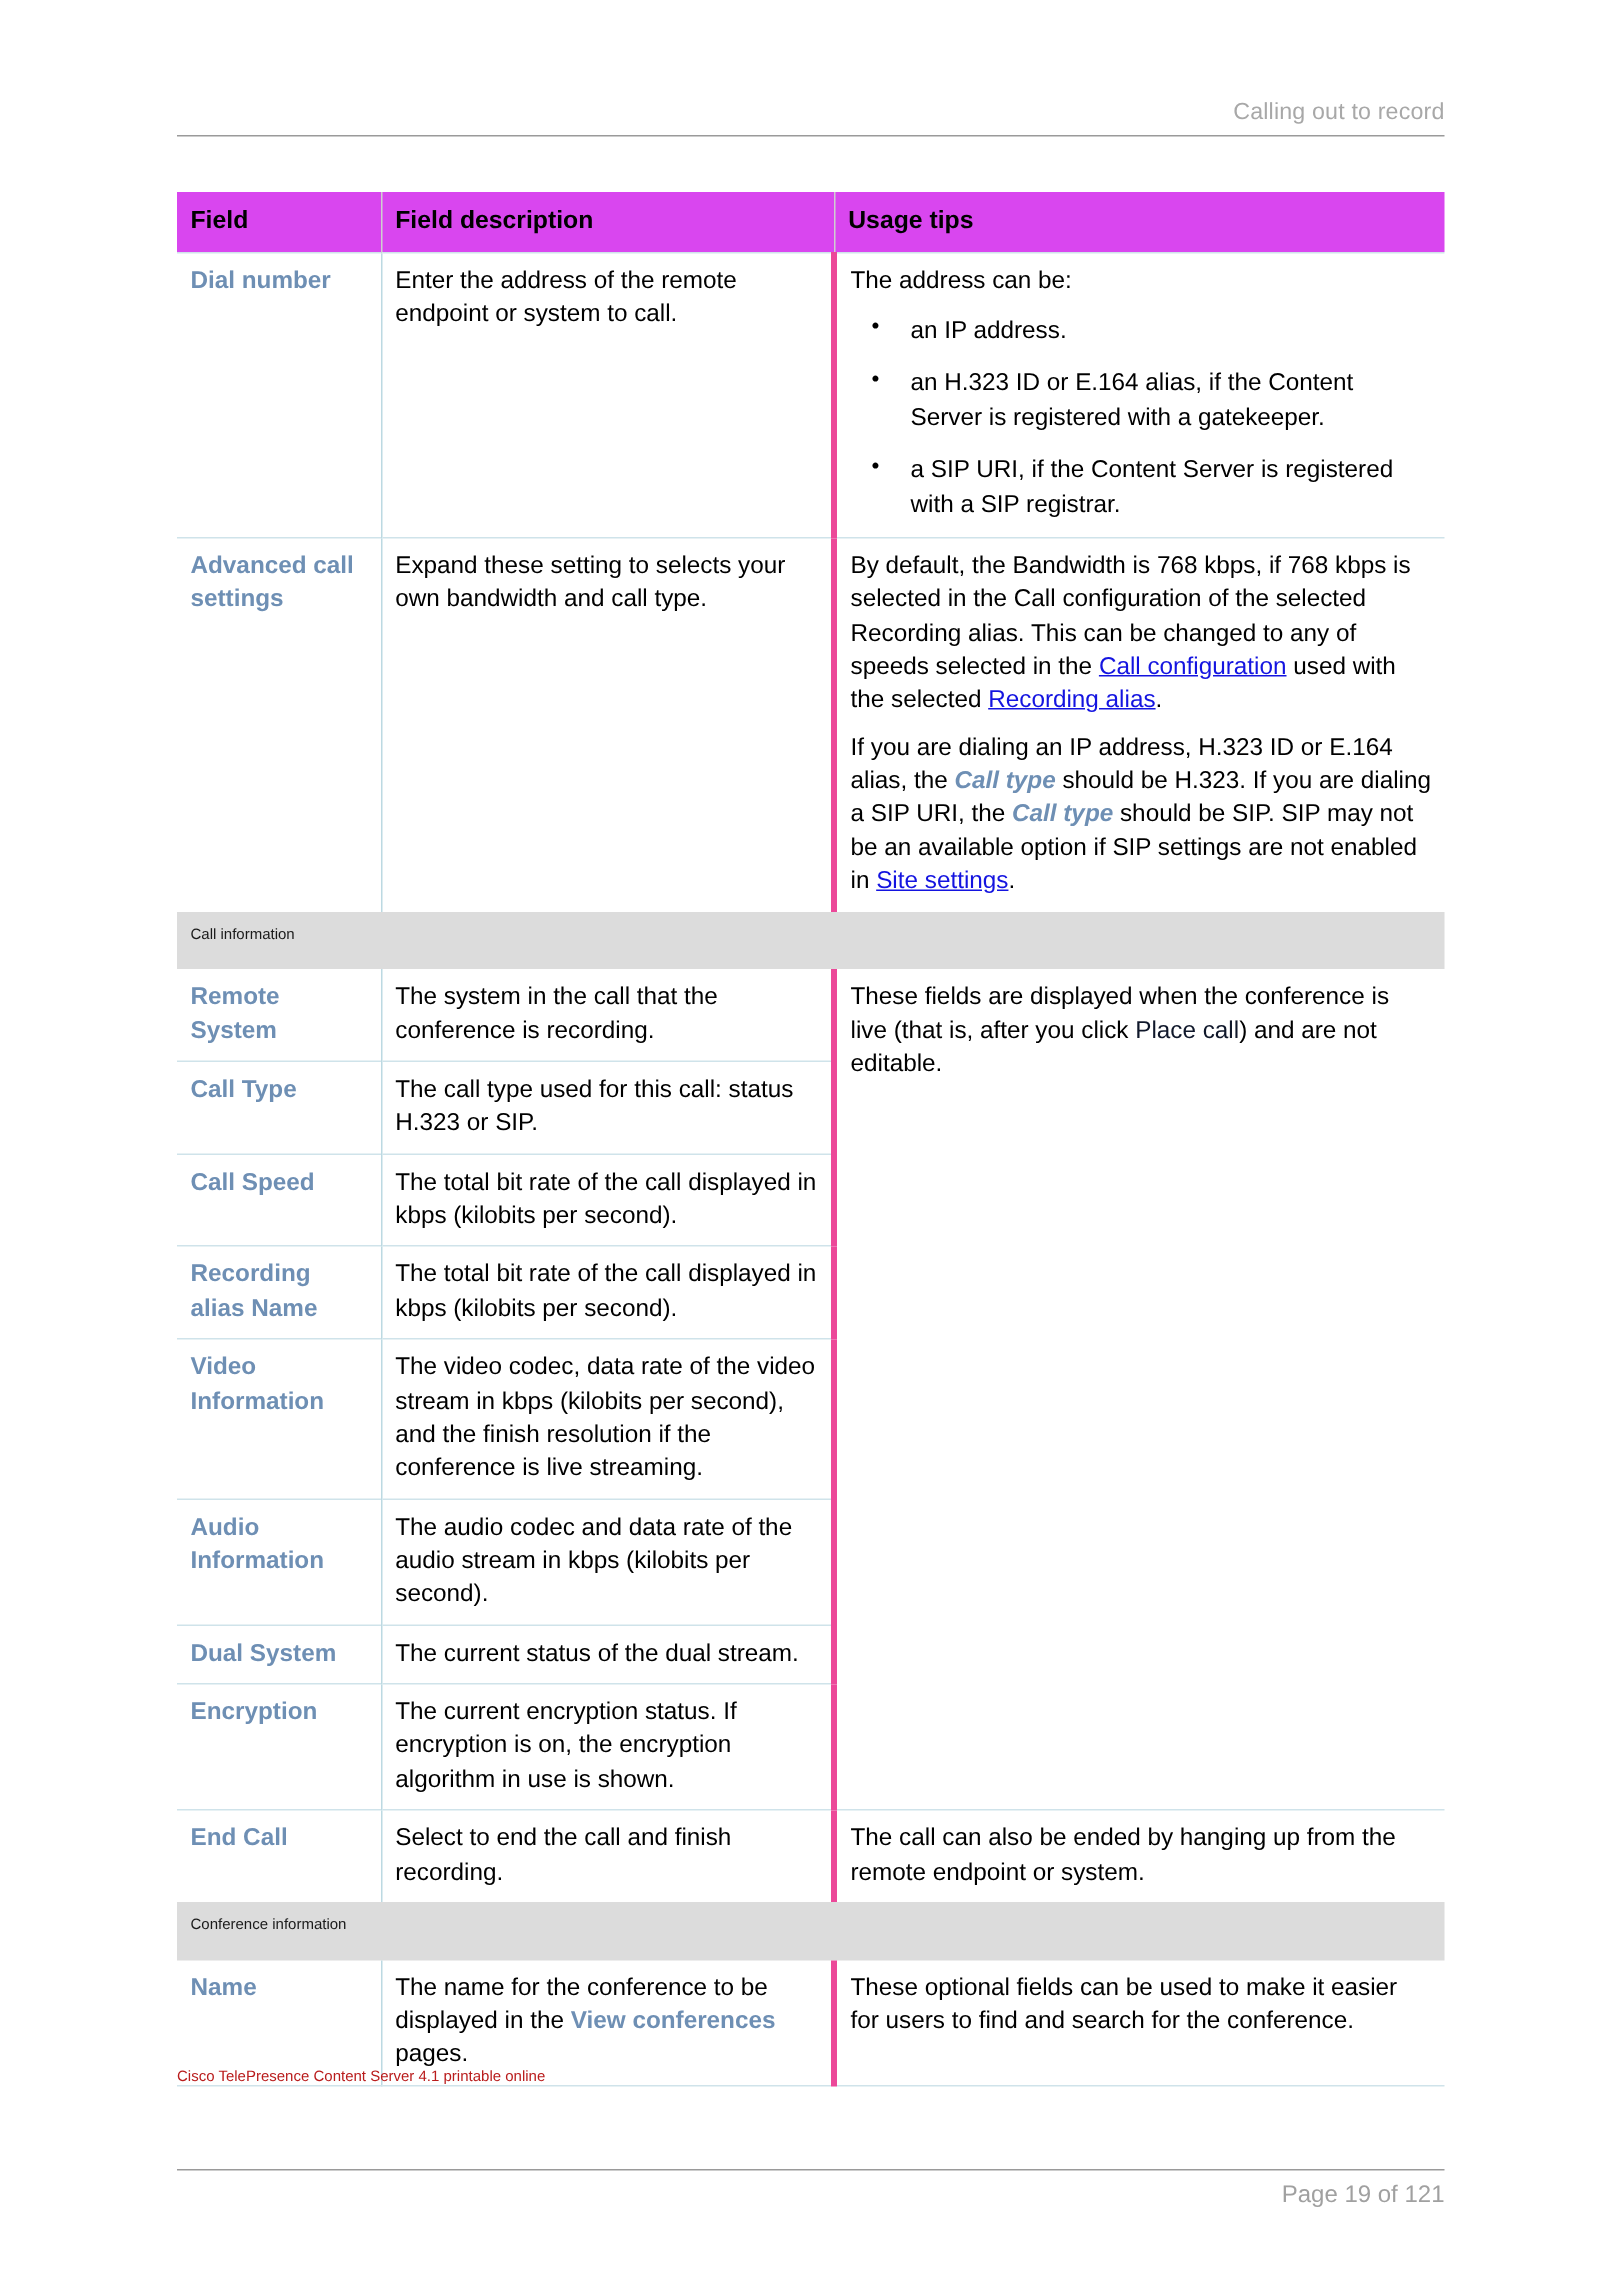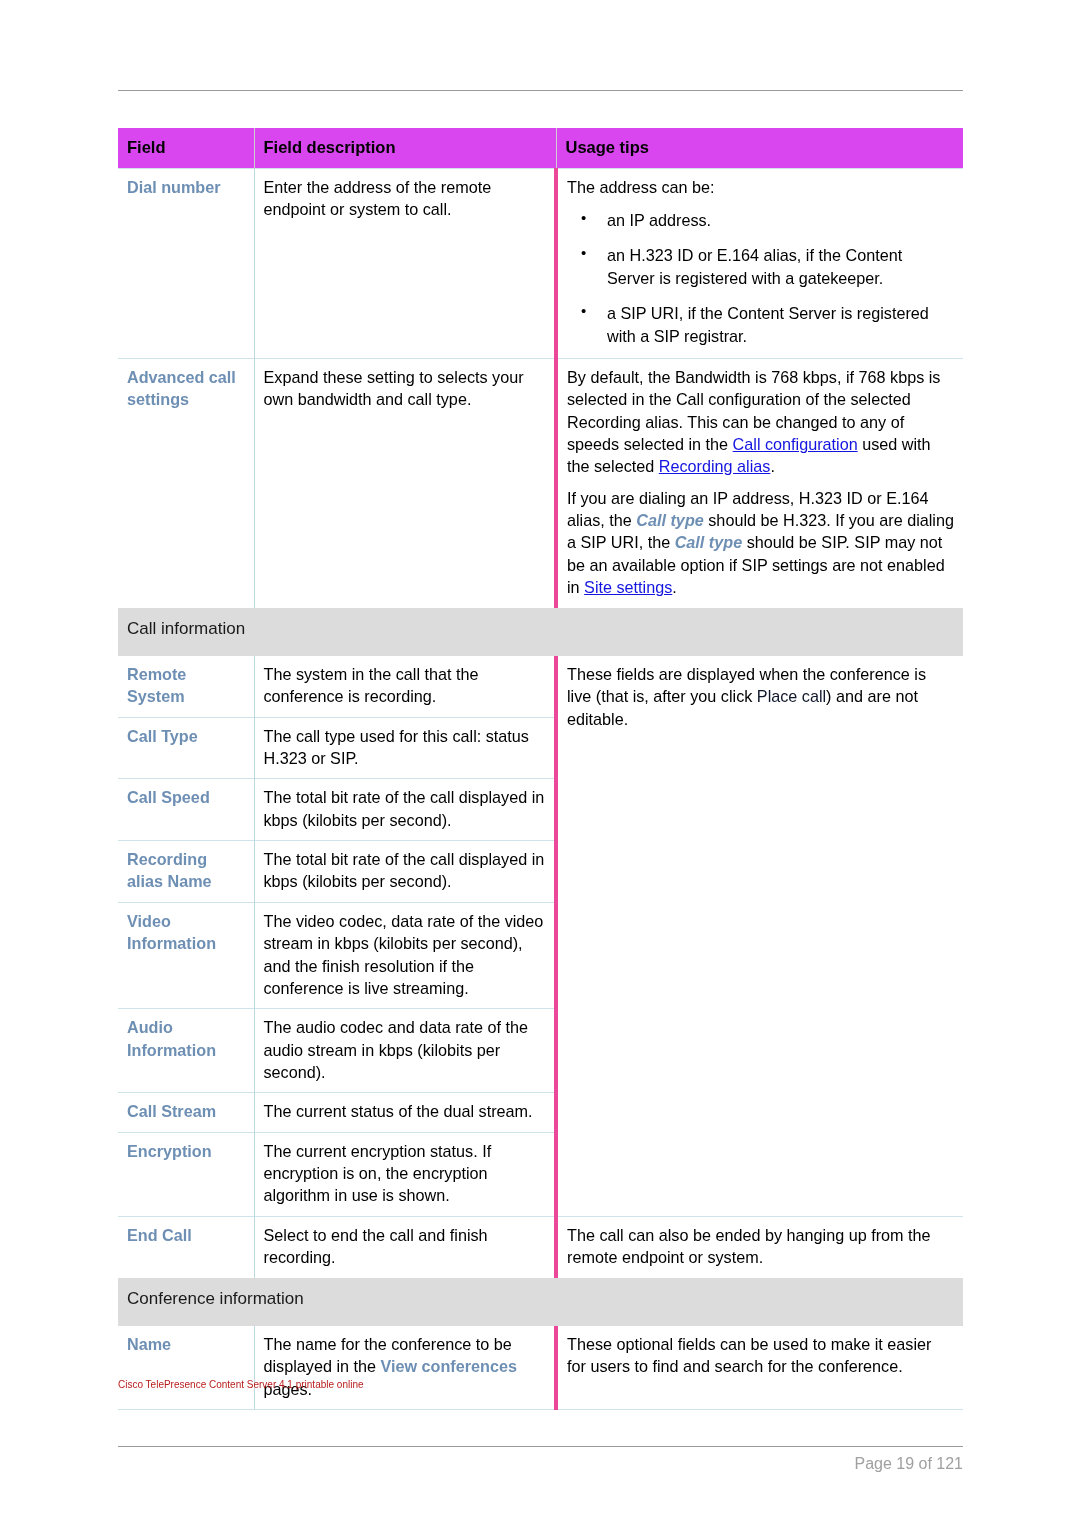--- a/index.html
+++ b/index.html
@@ -69,21 +69,21 @@
     text-align: left;
     padding: 8px 9px 9px 9px;
     height: 30px;
     box-sizing: border-box;
   }
   tr.head-row > th.sep-l { border-left: 1px solid #cfcfcf; }
 
   
   tr.section-row > td {
     background: #dcdcdc;
-    font-size: 17px;
+    font-size: 10px;
     color: #1a1a1a;
     padding: 9px 9px 16px 9px;
   }
 
   
   td.fieldname {
     color: #6e8fb4;
     font-weight: bold;
     border-top: 1px solid #cfe3ea;
     border-right: 1px solid #bcd9e2;
@@ -165,20 +165,21 @@
     top: 1455px;
     font-size: 16px;
     color: #a0a0a0;
   }
 </style>
 </head>
 <body>
 
 <div class="page">
 
+  <div class="doc-header">Calling out to record</div>
   <div class="header-rule"></div>
 
   <table class="tbl">
     <colgroup>
       <col class="c1">
         <col class="c2">
         <col class="c3">
     </colgroup>
     <tbody>
 
@@ -241,21 +242,21 @@
         <td class="fieldname">Video Information</td>
         <td class="desc">The video codec, data rate of the video stream in kbps (kilobits per second), and the finish resolution if the conference is live streaming.</td>
       </tr>
 
       <tr>
         <td class="fieldname">Audio Information</td>
         <td class="desc">The audio codec and data rate of the audio stream in kbps (kilobits per second).</td>
       </tr>
 
       <tr>
-        <td class="fieldname">Call Stream</td>
+        <td class="fieldname">Dual System</td>
         <td class="desc">The current status of the dual stream.</td>
       </tr>
 
       <tr>
         <td class="fieldname">Encryption</td>
         <td class="desc">The current encryption status. If encryption is on, the encryption algorithm in use is shown.</td>
       </tr>
 
       <tr>
         <td class="fieldname">End Call</td>

